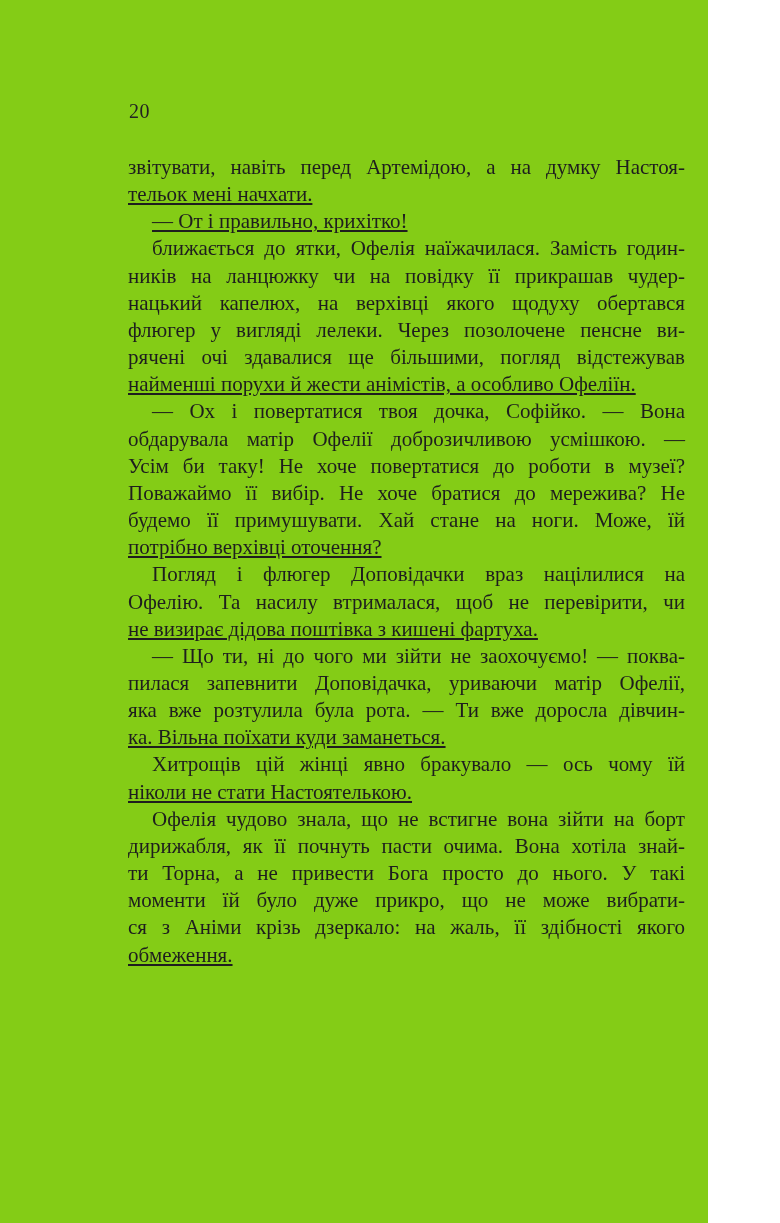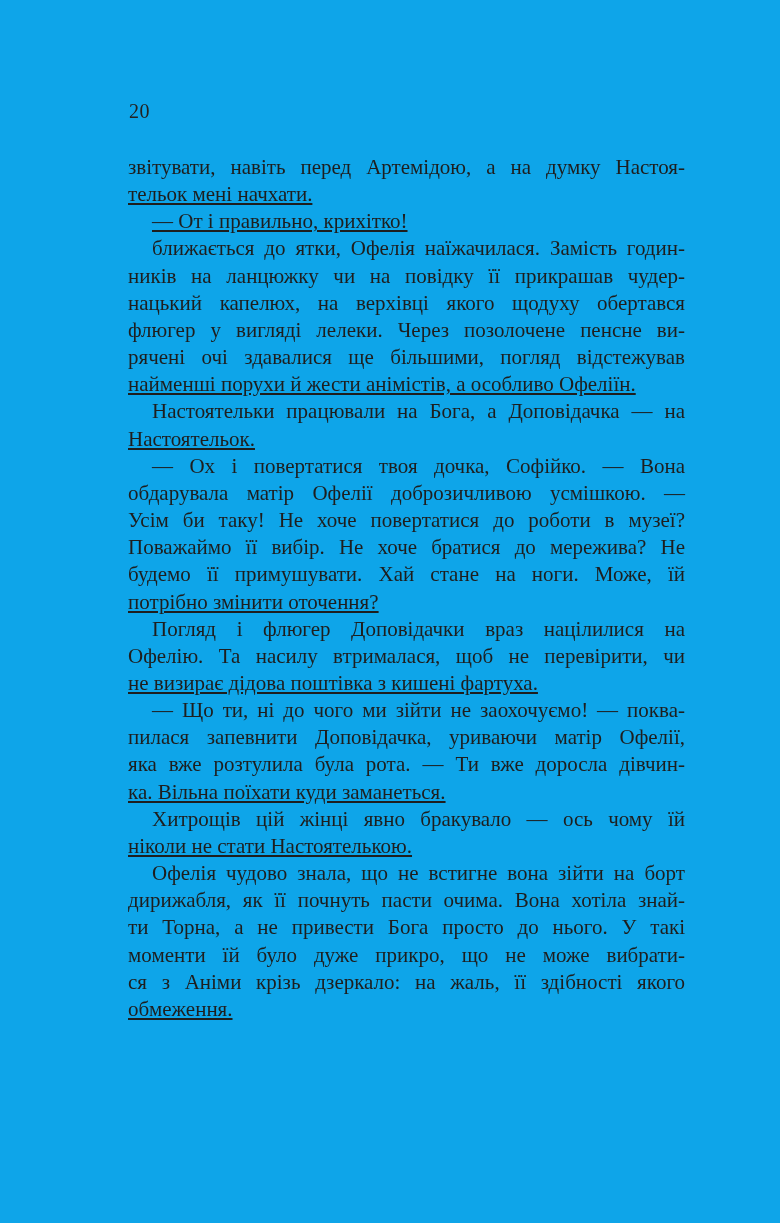--- a/index.html
+++ b/index.html
@@ -7,23 +7,23 @@
     padding: 0;
   }
   body {
     width: 780px;
     height: 1223px;
     background: #ffffff;
     font-family: "Liberation Serif", serif;
   }
   .book-page {
     position: relative;
-    width: 780px;
+    width: 708px;
     height: 1223px;
-    background: #0ea5e9;
+    background: #84cc16;
     color: #1e1e1e;
     overflow: hidden;
   }
   .page-number {
     position: absolute;
     left: 129px;
     top: 100px;
     font-size: 20px;
     line-height: 22px;
     color: #222222;
@@ -71,30 +71,26 @@
       </div>
       <div class="para indent">
         <div class="line">ближається до ятки, Офелія наїжачилася. Замість годин-</div>
         <div class="line">ників на ланцюжку чи на повідку її прикрашав чудер-</div>
         <div class="line">нацький капелюх, на верхівці якого щодуху обертався</div>
         <div class="line">флюгер у вигляді лелеки. Через позолочене пенсне ви-</div>
         <div class="line">рячені очі здавалися ще більшими, погляд відстежував</div>
         <div class="line last">найменші порухи й жести анімістів, а особливо Офеліїн.</div>
       </div>
       <div class="para indent">
-        <div class="line">Настоятельки працювали на Бога, а Доповідачка — на</div>
-        <div class="line last">Настоятельок.</div>
-      </div>
-      <div class="para indent">
         <div class="line">— Ох і повертатися твоя дочка, Софійко. — Вона</div>
         <div class="line">обдарувала матір Офелії доброзичливою усмішкою. —</div>
         <div class="line">Усім би таку! Не хоче повертатися до роботи в музеї?</div>
         <div class="line">Поважаймо її вибір. Не хоче братися до мережива? Не</div>
         <div class="line">будемо її примушувати. Хай стане на ноги. Може, їй</div>
-        <div class="line last">потрібно змінити оточення?</div>
+        <div class="line last">потрібно верхівці оточення?</div>
       </div>
       <div class="para indent">
         <div class="line">Погляд і флюгер Доповідачки враз націлилися на</div>
         <div class="line">Офелію. Та насилу втрималася, щоб не перевірити, чи</div>
         <div class="line last">не визирає дідова поштівка з кишені фартуха.</div>
       </div>
       <div class="para indent">
         <div class="line">— Що ти, ні до чого ми зійти не заохочуємо! — поква-</div>
         <div class="line">пилася запевнити Доповідачка, уриваючи матір Офелії,</div>
         <div class="line">яка вже розтулила була рота. — Ти вже доросла дівчин-</div>

